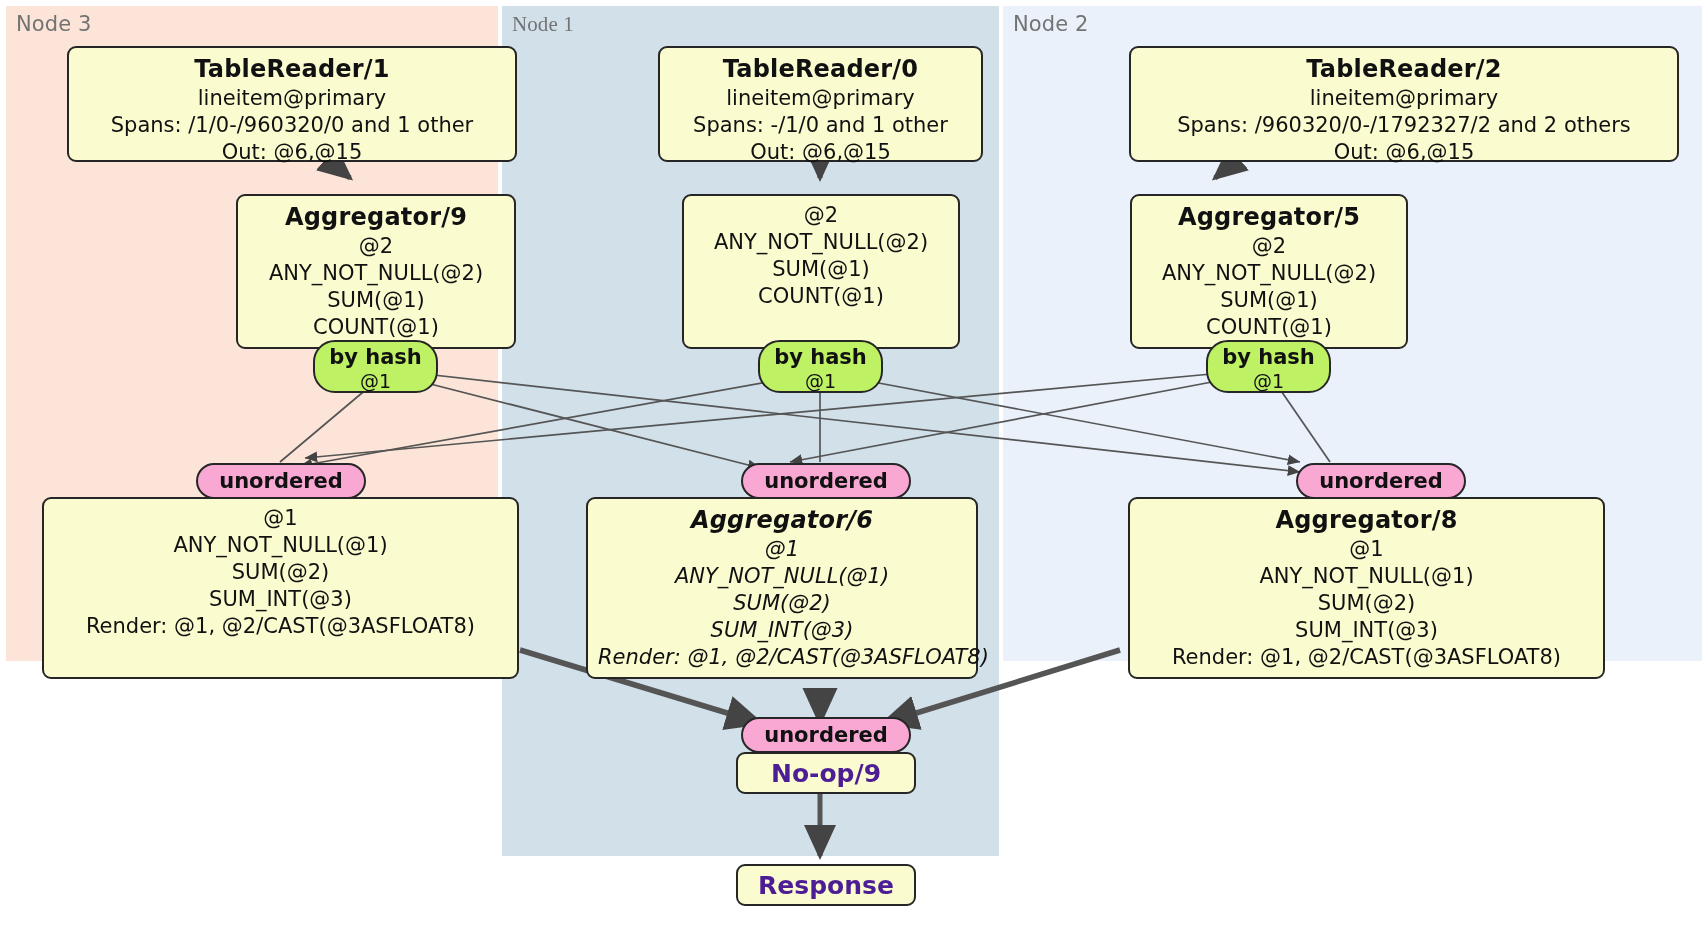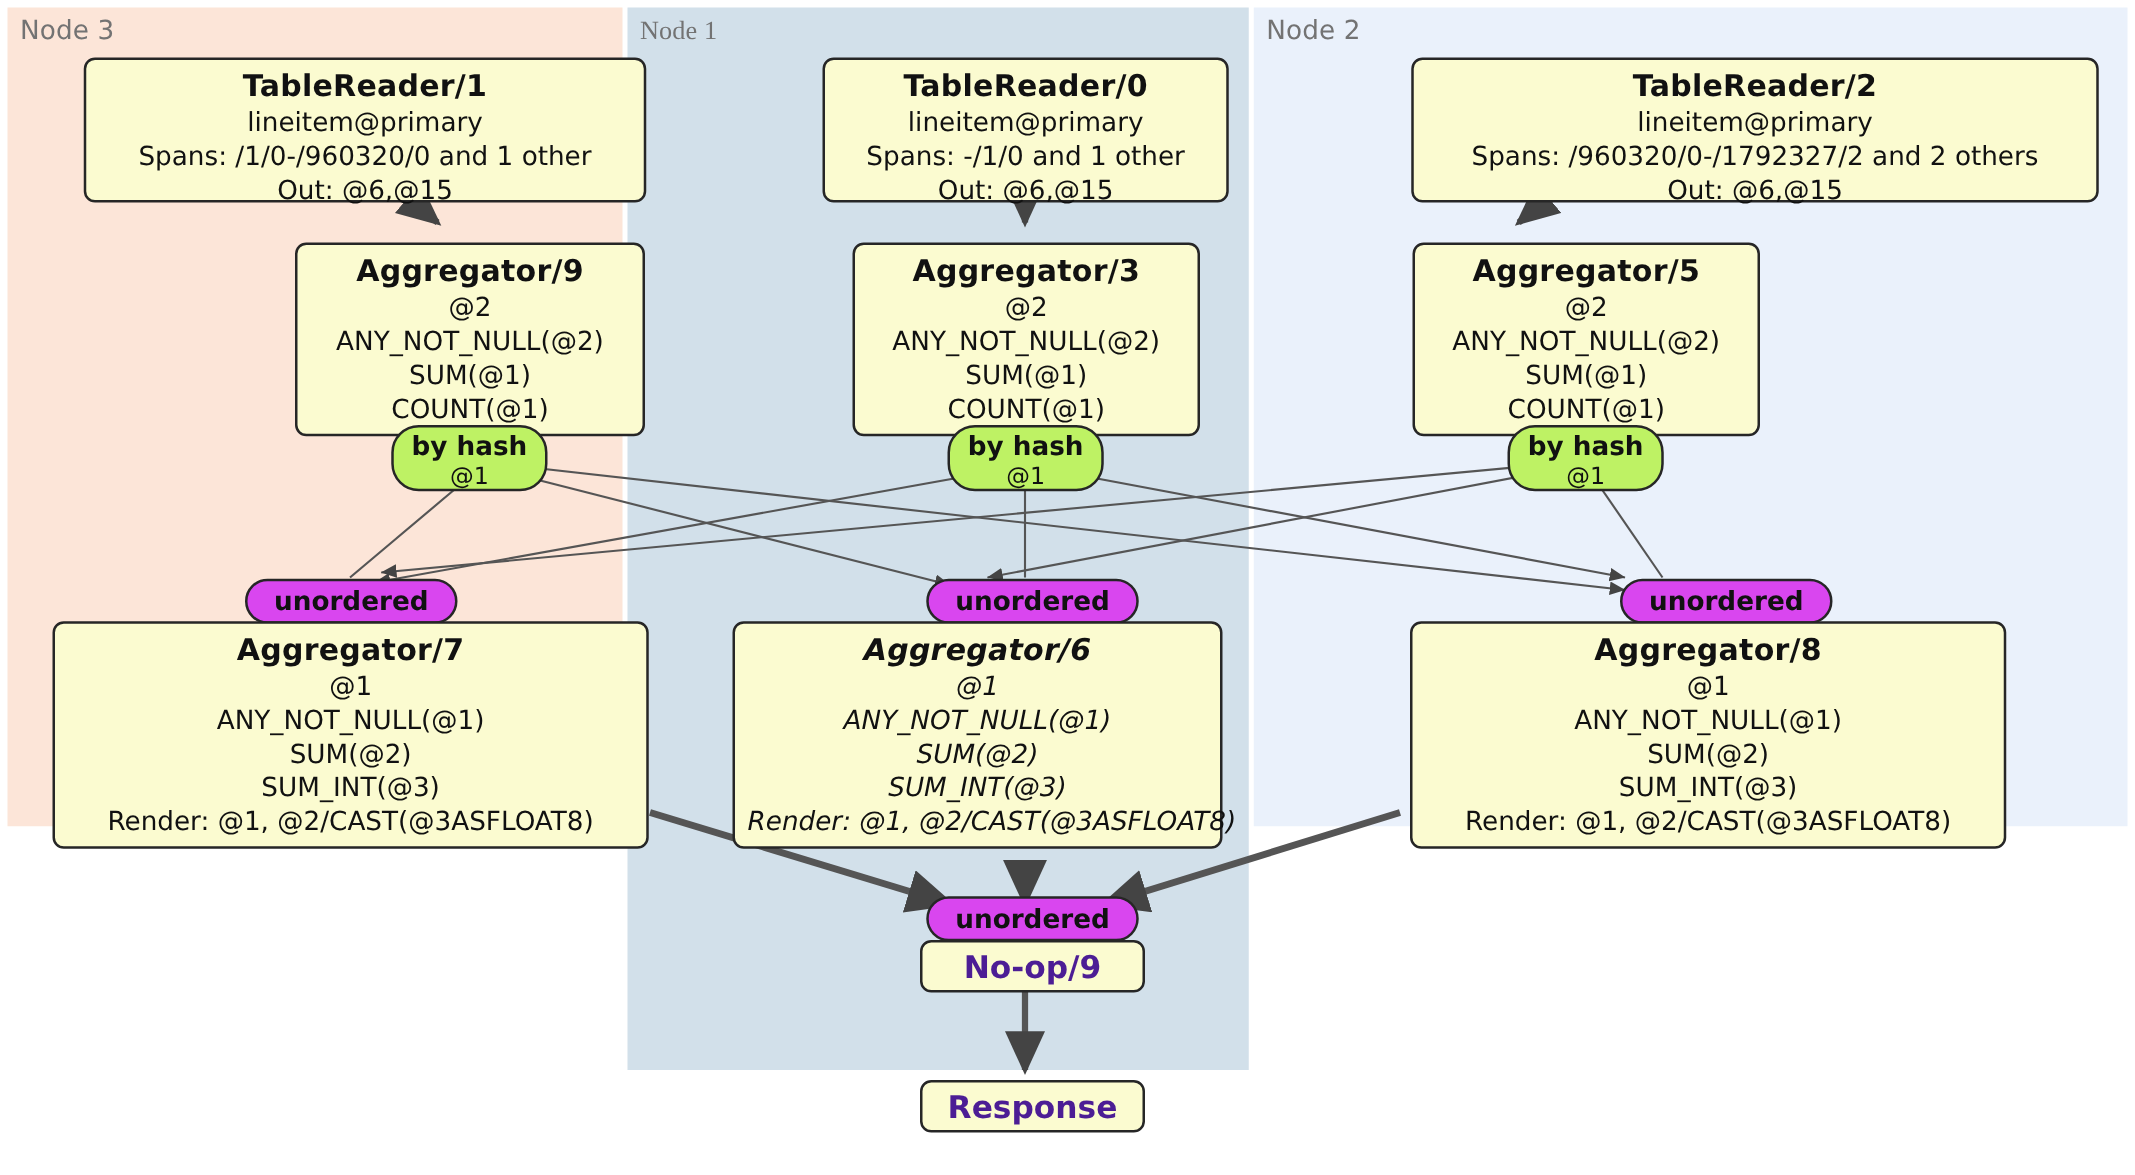--- a/index.html
+++ b/index.html
@@ -19,21 +19,21 @@
   }
   .proc .t{font-weight:bold;font-size:24px;line-height:31px;letter-spacing:.2px;}
   .proc .l{font-size:21px;line-height:27px;white-space:nowrap;}
 
   .pill{
     position:absolute;box-sizing:border-box;
     border:2.2px solid #262626;border-radius:22px;text-align:center;color:#111;
     padding-top:3px;
   }
   .pill.hash{background:#bef264;}
-  .pill.unord{background:#d946ef;}
+  .pill.unord{background:#f9a8d4;}
   .pill .ph{font-weight:bold;font-size:21px;line-height:25px;}
   .pill .ps{font-size:19px;line-height:23px;}
 
   .small-proc{
     position:absolute;box-sizing:border-box;background:#fbfbd0;
     border:2.2px solid #262626;border-radius:9px;text-align:center;
     font-weight:bold;font-size:25px;color:#4c1d95;
     display:flex;align-items:center;justify-content:center;
   }
 </style>
@@ -101,37 +101,35 @@
   <div class="pill hash" style="left:313px;top:340px;width:125px;height:53px;">
     <div class="ph">by hash</div>
     <div class="ps">@1</div>
   </div>
 
   <div class="pill unord" style="left:196px;top:463px;width:170px;height:36px;padding-top:4px;">
     <div class="ph">unordered</div>
   </div>
 
   <div class="proc" style="left:42px;top:497px;width:477px;height:182px;">
-    <div class="t">Aggregator/7</div>
     <div class="l">@1</div>
     <div class="l">ANY_NOT_NULL(@1)</div>
     <div class="l">SUM(@2)</div>
     <div class="l">SUM_INT(@3)</div>
     <div class="l">Render: @1, @2/CAST(@3ASFLOAT8)</div>
   </div>
 
   <div class="proc" style="left:658px;top:46px;width:325px;height:116px;">
     <div class="t">TableReader/0</div>
     <div class="l">lineitem@primary</div>
     <div class="l">Spans: -/1/0 and 1 other</div>
     <div class="l">Out: @6,@15</div>
   </div>
 
   <div class="proc" style="left:682px;top:194px;width:278px;height:155px;">
-    <div class="t">Aggregator/3</div>
     <div class="l">@2</div>
     <div class="l">ANY_NOT_NULL(@2)</div>
     <div class="l">SUM(@1)</div>
     <div class="l">COUNT(@1)</div>
   </div>
 
   <div class="pill hash" style="left:758px;top:340px;width:125px;height:53px;">
     <div class="ph">by hash</div>
     <div class="ps">@1</div>
   </div>

